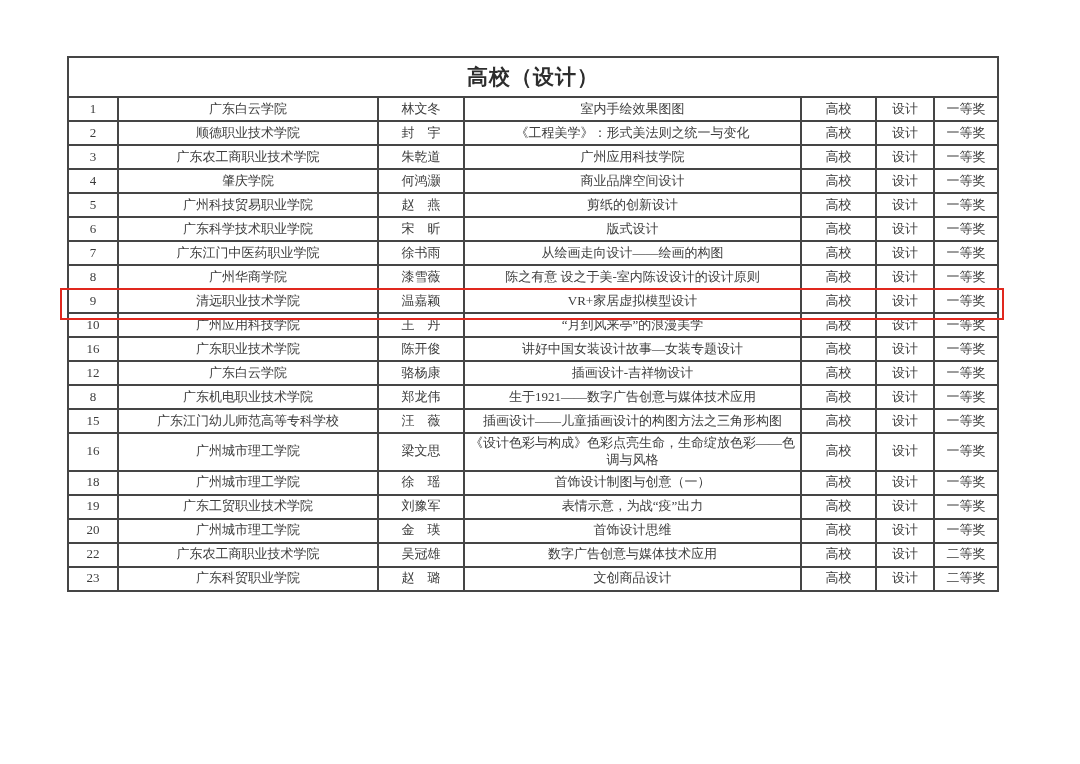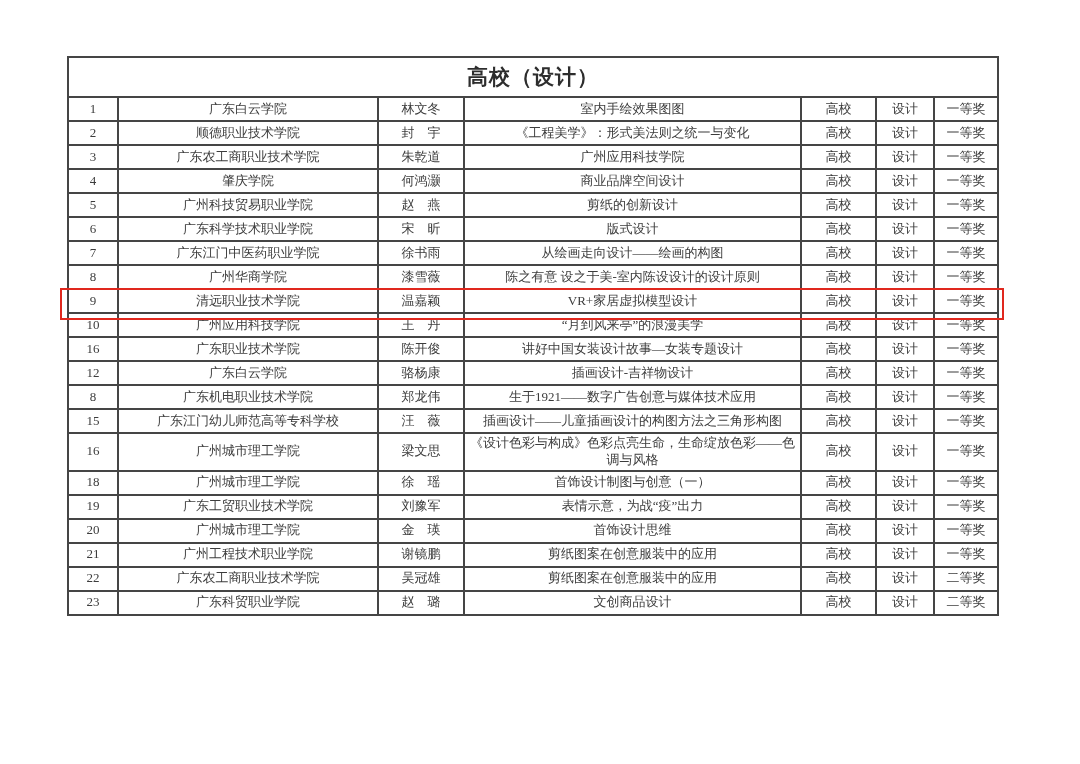--- a/index.html
+++ b/index.html
@@ -228,33 +228,24 @@
         <tr>
           <td>20</td>
           <td>广州城市理工学院</td>
           <td>金　瑛</td>
           <td>首饰设计思维</td>
           <td>高校</td>
           <td>设计</td>
           <td>一等奖</td>
         </tr>
         <tr>
-          <td>21</td>
-          <td>广州工程技术职业学院</td>
-          <td>谢镜鹏</td>
-          <td>剪纸图案在创意服装中的应用</td>
-          <td>高校</td>
-          <td>设计</td>
-          <td>一等奖</td>
-        </tr>
-        <tr>
           <td>22</td>
           <td>广东农工商职业技术学院</td>
           <td>吴冠雄</td>
-          <td>剪纸图案在创意服装中的应用</td>
+          <td>数字广告创意与媒体技术应用</td>
           <td>高校</td>
           <td>设计</td>
           <td>二等奖</td>
         </tr>
         <tr>
           <td>23</td>
           <td>广东科贸职业学院</td>
           <td>赵　璐</td>
           <td>文创商品设计</td>
           <td>高校</td>

